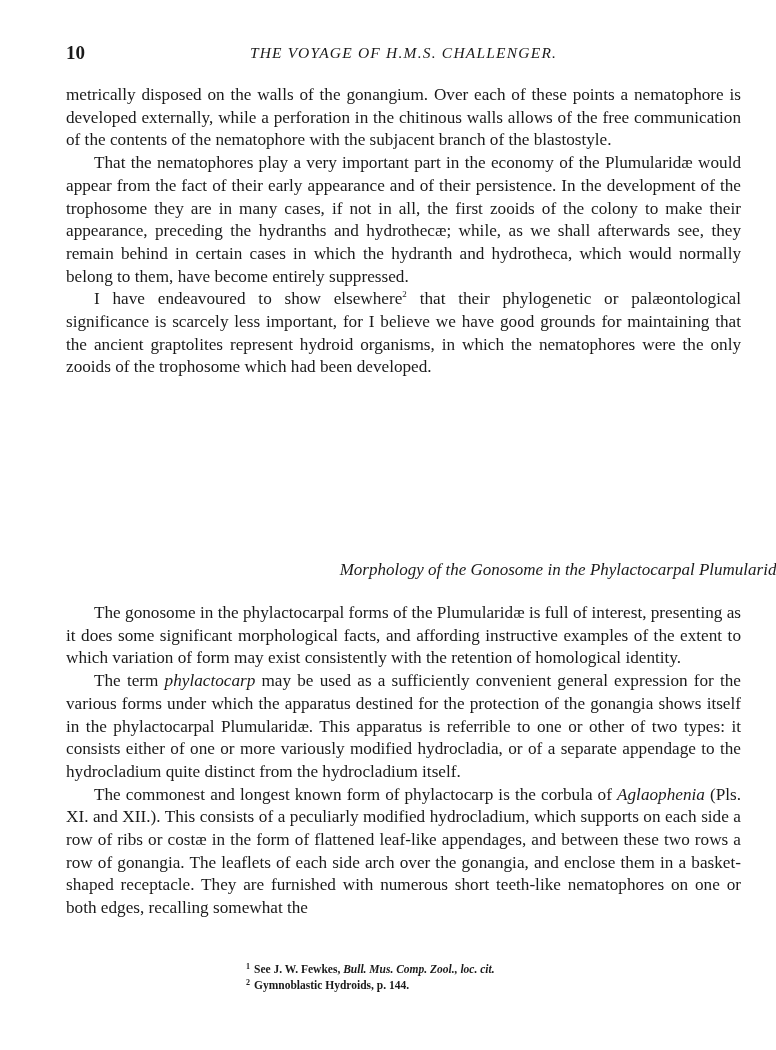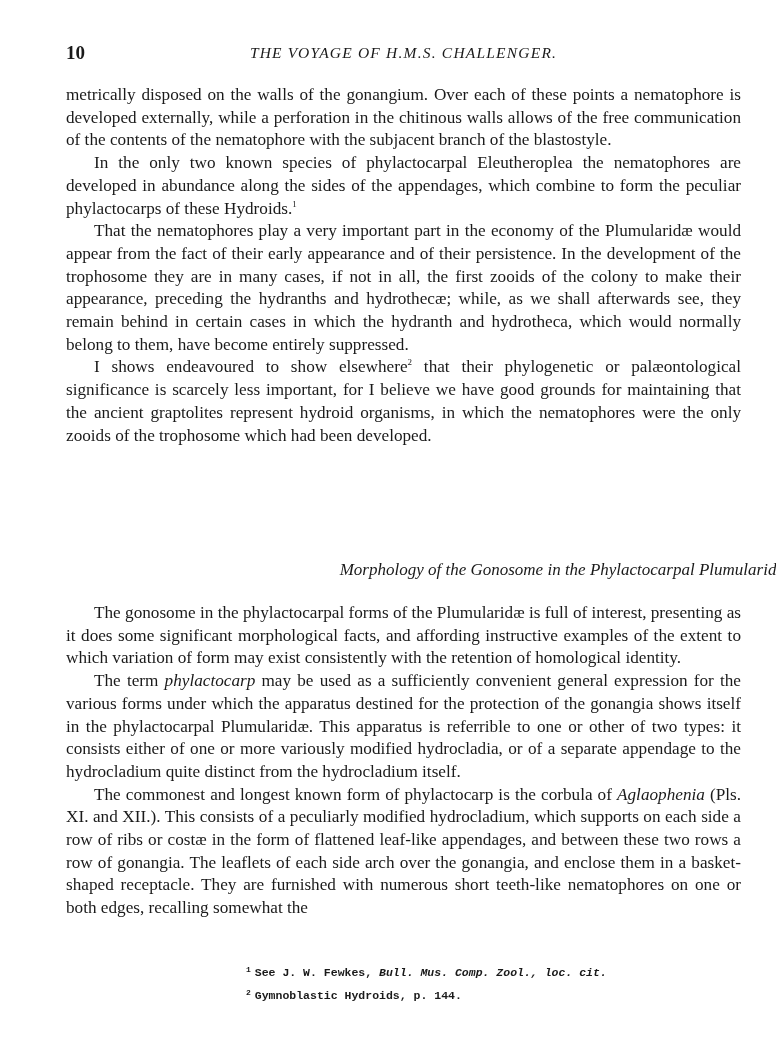--- a/index.html
+++ b/index.html
@@ -8,39 +8,38 @@
     .header { position: absolute; top: 42px; left: 50px; width: 675px; height: 24px; }
     .page-num { position: absolute; left: 0; top: 0; font-size: 19px; font-weight: bold; }
     .running-title { position: absolute; left: 0; right: 0; top: 2px; text-align: center; font-size: 15.5px; letter-spacing: 1.2px; font-style: italic; }
     .text-block { position: absolute; left: 50px; width: 675px; font-size: 17.2px; line-height: 22.7px; text-align: justify; }
     .text-block p { margin: 0; }
     .indent { text-indent: 28px; }
     .block1 { top: 84px; }
     .heading { position: absolute; top: 560px; left: 0; width: 776px; text-align: right; font-style: italic; font-size: 17px; }
     .block2 { top: 602px; }
     sup { font-size: 9px; line-height: 0; vertical-align: 7px; }
-    .footnotes { position: absolute; top: 960px; left: 230px; font-size: 11.5px; line-height: 20px; font-weight: bold; font-family: Liberation Mono, monospace; }
+    .footnotes { position: absolute; top: 960px; left: 230px; font-size: 11.5px; line-height: 14px; font-weight: bold; }
     .footnotes i { font-weight: bold; }
     .fn-mark { font-size: 8px; vertical-align: 4px; margin-right: 4px; }
   </style>
 </head>
 <body>
 
 <div class="page">
 
   <div class="header">
     <span class="page-num">10</span>
     <div class="running-title">THE VOYAGE OF H.M.S. CHALLENGER.</div>
   </div>
 
   <div class="text-block block1">
     <p><span>metrically disposed on the walls of the gonangium.  Over each of these points a nematophore is developed externally, while a perforation in the chitinous walls allows of the free communication of the contents of the nematophore with the subjacent branch of the blastostyle.</span></p>
-    <p class="indent"><span>In the only two known species of phylactocarpal Eleutheroplea the nematophores are developed in abundance along the sides of the appendages, which combine to form the peculiar phylactocarps of these Hydroids.</span><sup>1</sup></p>
     <p class="indent"><span>That the nematophores play a very important part in the economy of the Plumularidæ would appear from the fact of their early appearance and of their persistence.  In the development of the trophosome they are in many cases, if not in all, the first zooids of the colony to make their appearance, preceding the hydranths and hydrothecæ; while, as we shall afterwards see, they remain behind in certain cases in which the hydranth and hydrotheca, which would normally belong to them, have become entirely suppressed.</span></p>
-    <p class="indent"><span>I shows endeavoured to show elsewhere</span><sup>2</sup><span> that their phylogenetic or palæontological significance is scarcely less important, for I believe we have good grounds for maintaining that the ancient graptolites represent hydroid organisms, in which the nematophores were the only zooids of the trophosome which had been developed.</span></p>
+    <p class="indent"><span>I have endeavoured to show elsewhere</span><sup>2</sup><span> that their phylogenetic or palæontological significance is scarcely less important, for I believe we have good grounds for maintaining that the ancient graptolites represent hydroid organisms, in which the nematophores were the only zooids of the trophosome which had been developed.</span></p>
   </div>
 
   <div class="heading">Morphology of the Gonosome in the Phylactocarpal Plumularidæ.</div>
 
   <div class="text-block block2">
     <p class="indent"><span>The gonosome in the phylactocarpal forms of the Plumularidæ is full of interest, presenting as it does some significant morphological facts, and affording instructive examples of the extent to which variation of form may exist consistently with the retention of homological identity.</span></p>
     <p class="indent"><span>The term </span><i>phylactocarp</i><span> may be used as a sufficiently convenient general expression for the various forms under which the apparatus destined for the protection of the gonangia shows itself in the phylactocarpal Plumularidæ.  This apparatus is referrible to one or other of two types: it consists either of one or more variously modified hydrocladia, or of a separate appendage to the hydrocladium quite distinct from the hydrocladium itself.</span></p>
     <p class="indent"><span>The commonest and longest known form of phylactocarp is the corbula of </span><i>Aglaophenia</i><span> (Pls. XI. and XII.).  This consists of a peculiarly modified hydrocladium, which supports on each side a row of ribs or costæ in the form of flattened leaf-like appendages, and between these two rows a row of gonangia.  The leaflets of each side arch over the gonangia, and enclose them in a basket-shaped receptacle.  They are furnished with numerous short teeth-like nematophores on one or both edges, recalling somewhat the</span></p>
   </div>
 

